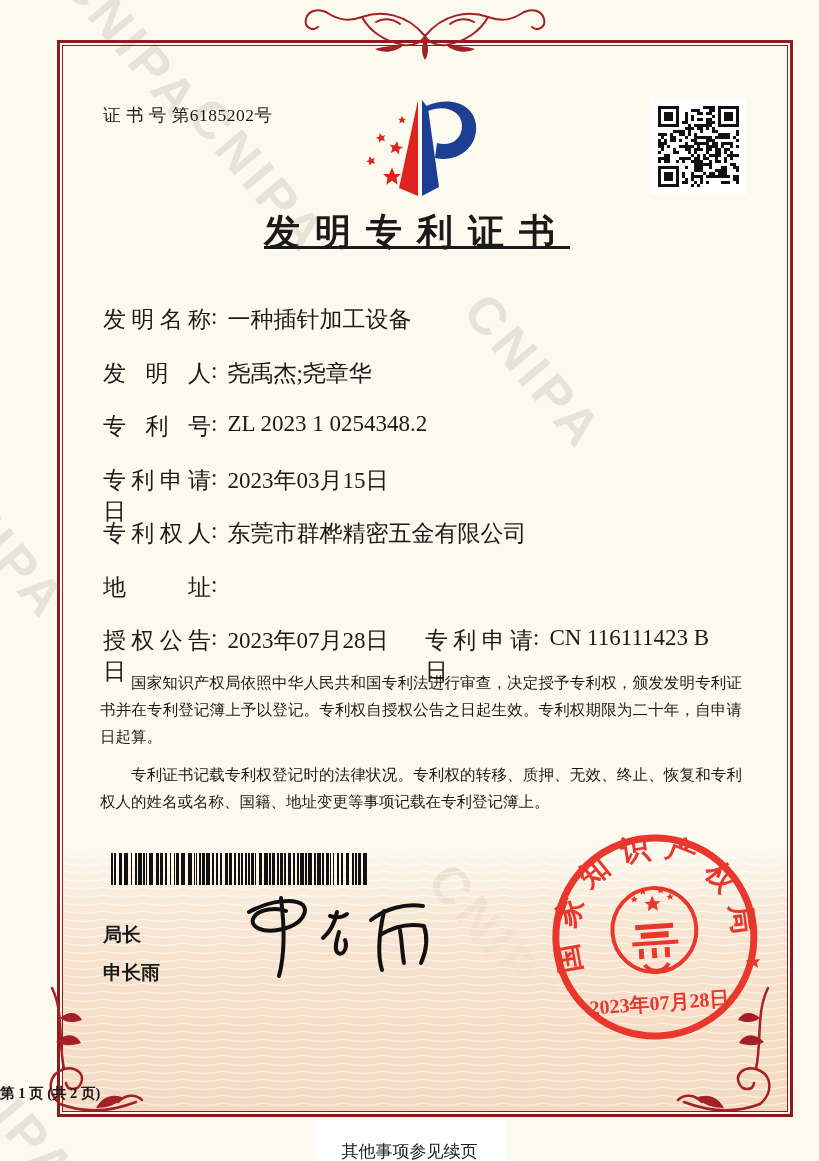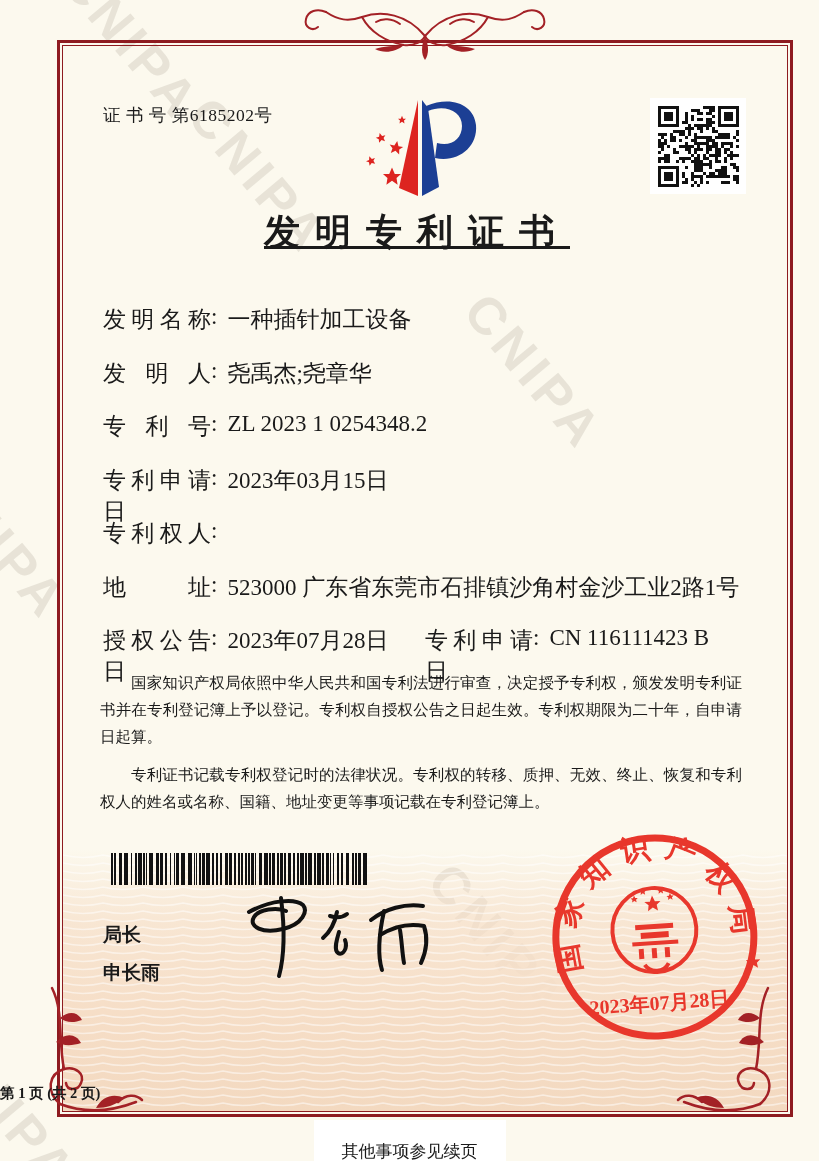--- a/index.html
+++ b/index.html
@@ -438,25 +438,25 @@
         <span>ZL 2023 1 0254348.2</span>
       </div>
       <div class="frow">
         <span class="flabel">专利申请日</span>
           <span class="colon">:</span>
         <span>2023年03月15日</span>
       </div>
       <div class="frow">
         <span class="flabel">专利权人</span>
           <span class="colon">:</span>
+        <span>东莞市群桦精密五金有限公司</span>
       </div>
       <div class="frow">
         <span class="flabel">地址</span>
           <span class="colon">:</span>
-        <span>523000 广东省东莞市石排镇沙角村金沙工业2路1号</span>
       </div>
       <div class="frow">
         <span class="flabel">授权公告日</span>
           <span class="colon">:</span>
         <span>2023年07月28日</span>
         <span class="pair2">
           <span class="flabel">专利申请日</span>
             <span class="colon">:</span>
           <span>CN 116111423 B</span>
         </span>

